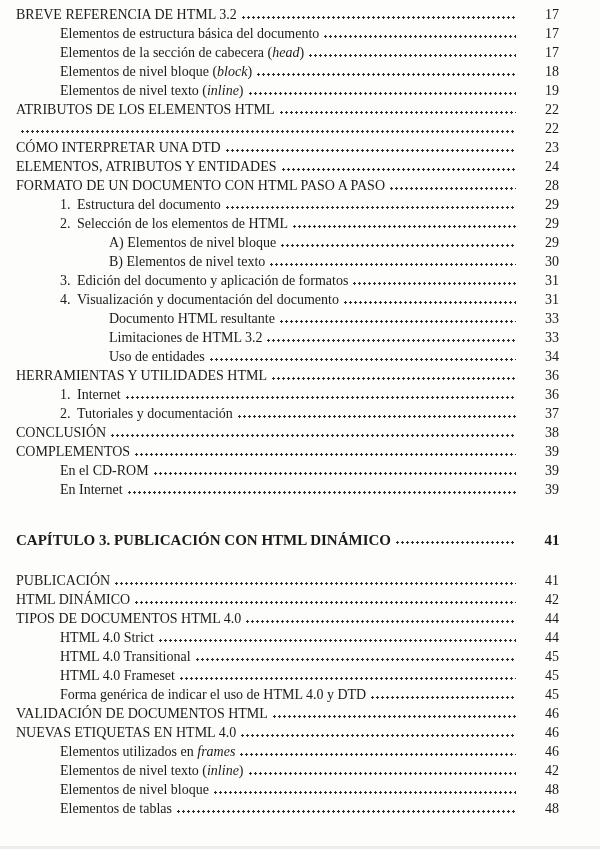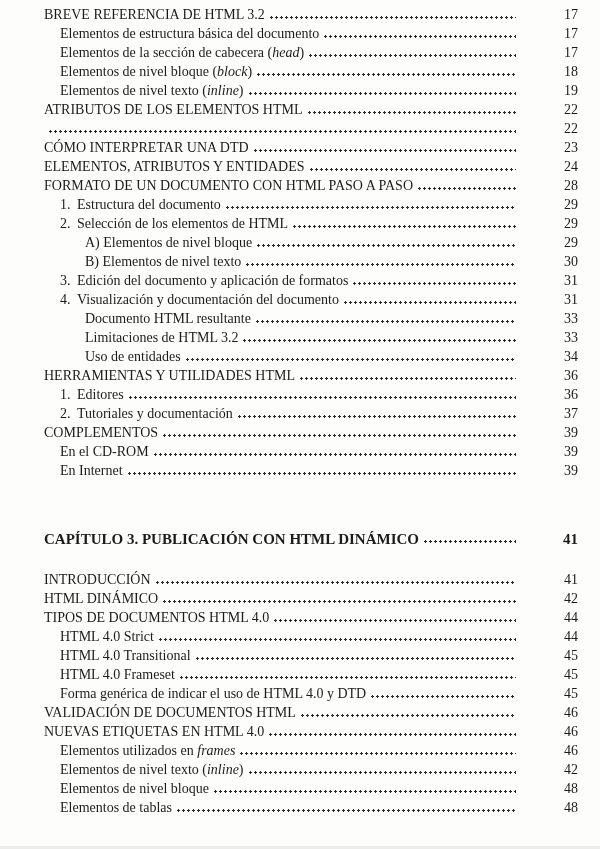--- a/index.html
+++ b/index.html
@@ -27,25 +27,25 @@
   .row {
     display: flex;
     align-items: baseline;
     box-sizing: border-box;
     height: 19px;
     line-height: 19px;
     font-size: 14px;
     padding-right: 22px;
     white-space: nowrap;
   }
-  .row.level0 { padding-left: 44px; }
+  .row.level0 { padding-left: 16px; }
   .row.level1 { padding-left: 60px; }
-  .row.level2 { padding-left: 85px; }
+  .row.level2 { padding-left: 85px; margin-left: 24px; }
   .row.chapter {
-    margin-top: 49px;
+    margin-top: 31px;
     margin-bottom: 21px;
     height: 20px;
     line-height: 20px;
     font-size: 15px;
     font-weight: bold;
   }
   .label {
     flex: 0 0 auto;
   }
   .label i {
@@ -65,21 +65,21 @@
     background-size: 5px 5px;
     background-repeat: repeat-x;
     background-position: left calc(100% - 4px);
   }
   .chapter .leader {
     background-position: left calc(100% - 5px);
   }
   .pagenum {
     flex: 0 0 auto;
     width: 52px;
-    text-align: right;
+    text-align: center;
   }
   .scan-edge {
     position: absolute;
     left: 0;
     bottom: 0;
     width: 100%;
     height: 3px;
     background: #ececea;
   }
 </style>
@@ -181,28 +181,33 @@
         <span class="label"><span>Uso de entidades</span></span>
         <span class="leader"></span>
         <span class="pagenum">34</span>
       </div>
       <div class="row level0">
         <span class="label"><span>HERRAMIENTAS Y UTILIDADES HTML</span></span>
         <span class="leader"></span>
         <span class="pagenum">36</span>
       </div>
       <div class="row level1">
-        <span class="label"><span class="tabnum">1.</span><span>Editores</span></span>
+        <span class="label"><span class="tabnum">1.</span><span>Internet</span></span>
         <span class="leader"></span>
         <span class="pagenum">36</span>
       </div>
       <div class="row level1">
         <span class="label"><span class="tabnum">2.</span><span>Tutoriales y documentación</span></span>
         <span class="leader"></span>
         <span class="pagenum">37</span>
+      </div>
+      <div class="row level0">
+        <span class="label"><span>CONCLUSIÓN</span></span>
+        <span class="leader"></span>
+        <span class="pagenum">38</span>
       </div>
       <div class="row level0">
         <span class="label"><span>COMPLEMENTOS</span></span>
         <span class="leader"></span>
         <span class="pagenum">39</span>
       </div>
       <div class="row level1">
         <span class="label"><span>En el CD-ROM</span></span>
         <span class="leader"></span>
         <span class="pagenum">39</span>
@@ -211,21 +216,21 @@
         <span class="label"><span>En Internet</span></span>
         <span class="leader"></span>
         <span class="pagenum">39</span>
       </div>
       <div class="row level0 chapter">
         <span class="label"><span>CAPÍTULO 3. PUBLICACIÓN CON HTML DINÁMICO</span></span>
         <span class="leader"></span>
         <span class="pagenum">41</span>
       </div>
       <div class="row level0">
-        <span class="label"><span>INTRODUCCIÓN</span></span>
+        <span class="label"><span>PUBLICACIÓN</span></span>
         <span class="leader"></span>
         <span class="pagenum">41</span>
       </div>
       <div class="row level0">
         <span class="label"><span>HTML DINÁMICO</span></span>
         <span class="leader"></span>
         <span class="pagenum">42</span>
       </div>
       <div class="row level0">
         <span class="label"><span>TIPOS DE DOCUMENTOS HTML 4.0</span></span>

